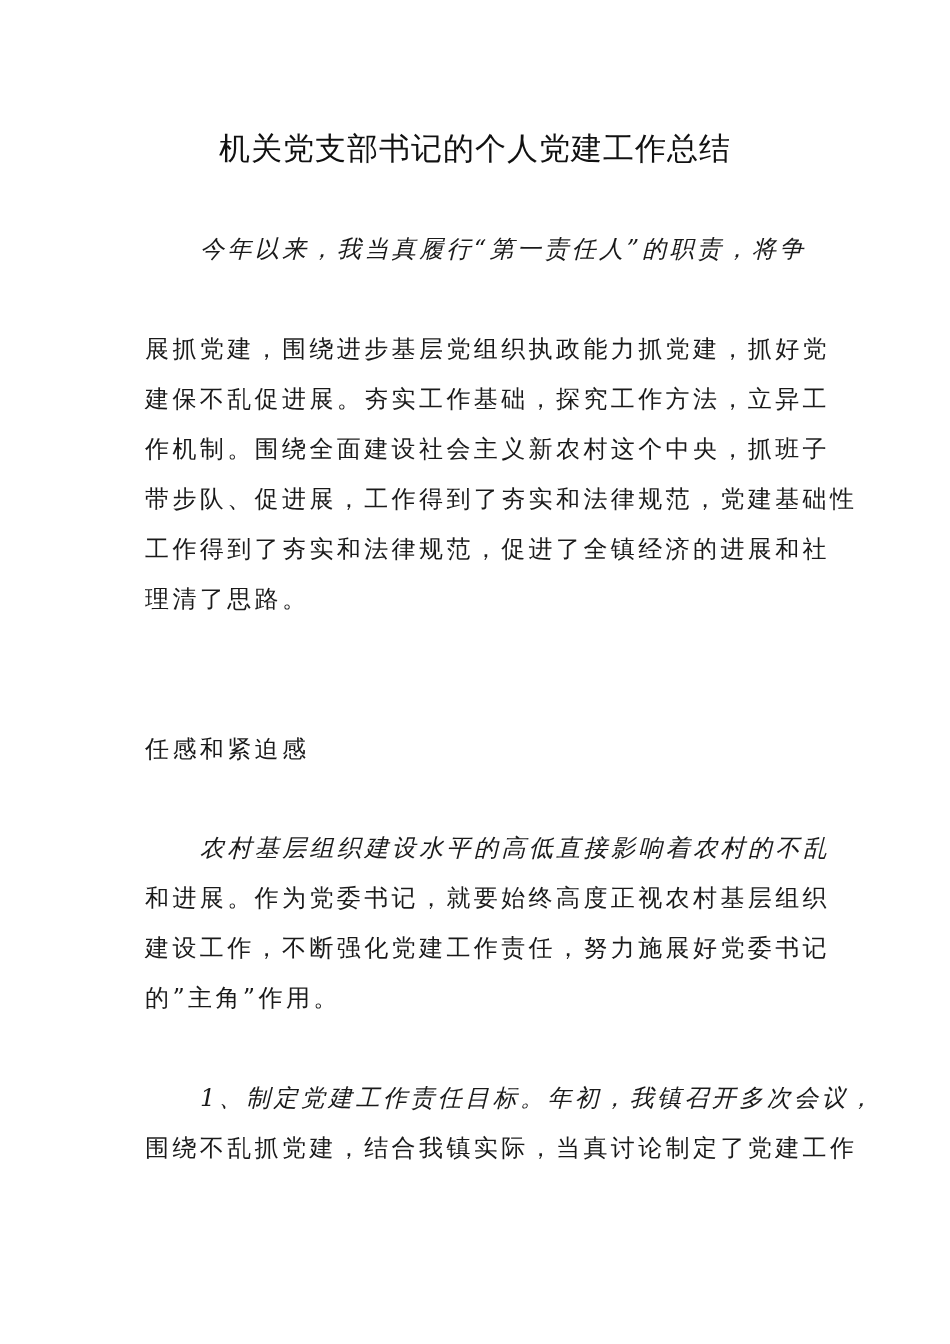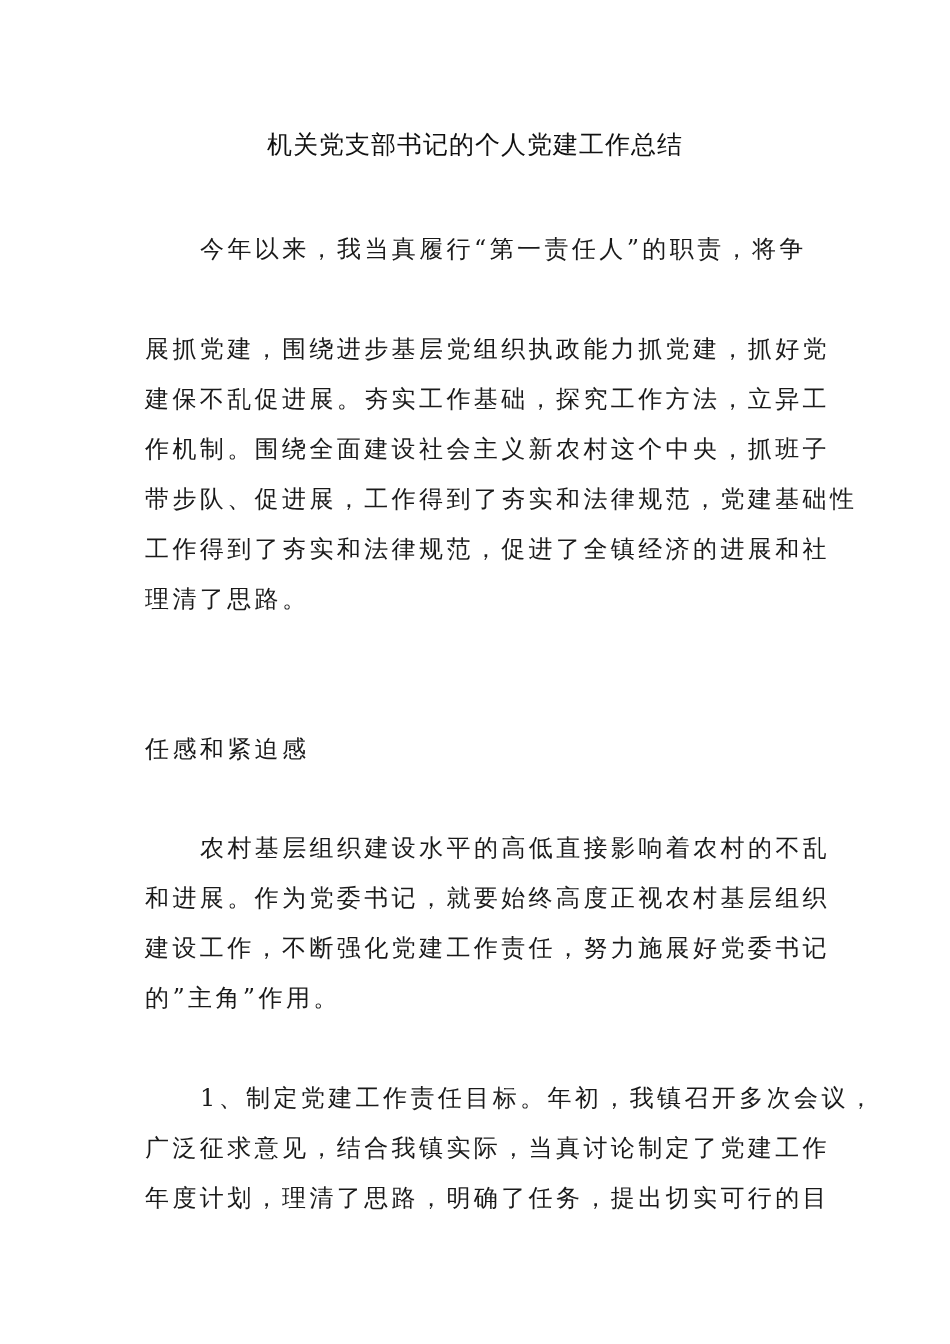--- a/index.html
+++ b/index.html
@@ -2,30 +2,30 @@
 <html><head>
 <meta charset="utf-8">
 <style>
   html, body { margin: 0; padding: 0; background: #ffffff; }
   body { width: 950px; height: 1344px; position: relative; overflow: hidden; }
   .page { position: absolute; left: 0; top: 0; width: 950px; height: 1344px; background: #fff; }
   .title {
     position: absolute; left: 0; width: 950px; top: 128px;
     text-align: center;
     font-family: "DejaVu Sans", "Liberation Sans", sans-serif;
-    font-size: 25px; color: #111; letter-spacing: 1px;
+    font-size: 31px; color: #111; letter-spacing: 1px;
   }
   .line {
     position: absolute; left: 145px;
     font-family: "DejaVu Serif", "Liberation Serif", serif;
     font-size: 24px; color: #1a1a1a;
     white-space: nowrap;
     letter-spacing: 3.4px;
   }
-  .indent { left: 200px; }
+  .indent { left: 200px; font-style: italic; }
 </style>
 </head>
 <body>
 
 <div class="page">
   <div class="title">机关党支部书记的个人党建工作总结</div>
 
   <div class="line indent" style="top:233px">今年以来，我当真履行“第一责任人”的职责，将争</div>
   <div class="line" style="top:333px">展抓党建，围绕进步基层党组织执政能力抓党建，抓好党</div>
   <div class="line" style="top:433px">作机制。围绕全面建设社会主义新农村这个中央，抓班子</div>
@@ -35,15 +35,14 @@
   <div class="line" style="top:583px">理清了思路。</div>
 
   <div class="line" style="top:733px">任感和紧迫感</div>
 
   <div class="line indent" style="top:832px">农村基层组织建设水平的高低直接影响着农村的不乱</div>
   <div class="line" style="top:882px">和进展。作为党委书记，就要始终高度正视农村基层组织</div>
   <div class="line" style="top:932px">建设工作，不断强化党建工作责任，努力施展好党委书记</div>
   <div class="line" style="top:982px">的”主角”作用。</div>
 
   <div class="line indent" style="top:1082px">1、制定党建工作责任目标。年初，我镇召开多次会议，</div>
-  <div class="line" style="top:1132px">广泛征求意见，结合我镇实际，当真讨论制定了党建工作</div>
-  <div class="line" style="top:1182px">年度计划，理清了思路，明确了任务，提出切实可行的目</div>
+  <div class="line" style="top:1132px">围绕不乱抓党建，结合我镇实际，当真讨论制定了党建工作</div>
 </div>
 
 </body></html>

